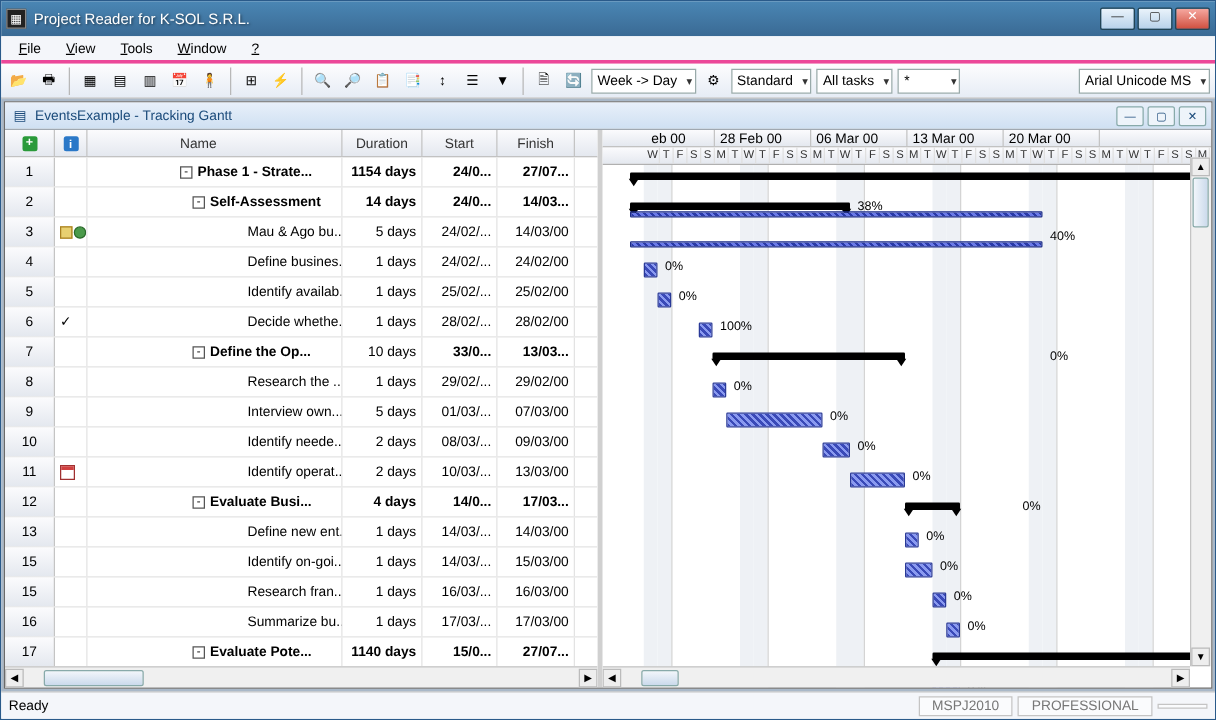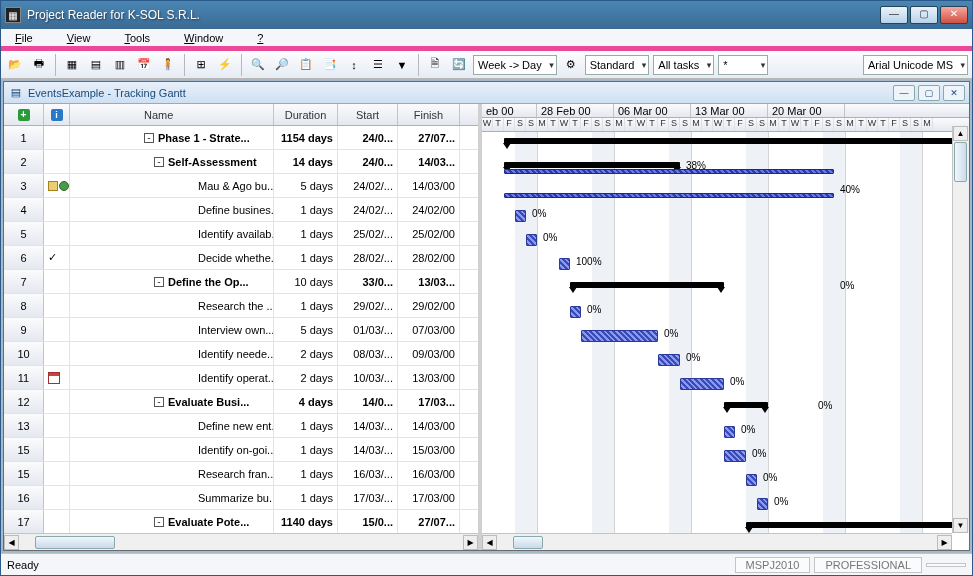--- a/index.html
+++ b/index.html
@@ -5,21 +5,21 @@
   * { box-sizing: border-box; margin: 0; padding: 0; font-family: "Segoe UI", Tahoma, sans-serif; font-size: 11px; }
   body { background: #d9e4f1; width: 973px; height: 576px; overflow: hidden; }
   .window { width: 973px; height: 576px; border: 1px solid #2a5a8a; background: #fff; display:flex; flex-direction:column;}
   .titlebar { height:28px; background: linear-gradient(#4a86b4,#3a6a94); display:flex; align-items:center; padding:0 4px; color:#fff;}
   .titlebar .appicon { width:16px; height:16px; background:#222; border:1px solid #888; margin-right:6px; display:flex; align-items:center; justify-content:center;}
   .titlebar .appicon::before{content:"▦"; font-size:10px;}
   .titlebar .title { flex:1; font-size:12px; text-shadow:1px 1px 2px rgba(0,0,0,.5);}
   .winbtns { display:flex; gap:2px;}
   .winbtn { width:28px; height:18px; border:1px solid #245; background:linear-gradient(#eaf3fb,#b8d2ea); border-radius:2px; text-align:center; line-height:14px; color:#333; font-size:10px;}
   .winbtn.close{ background:linear-gradient(#f6a8a0,#d05040); color:#fff;}
-  .menubar { height:22px; background:#f4f6fa; border-bottom:5px solid #ec4899; display:flex; align-items:center; padding:0 6px; gap:18px;}
+  .menubar { height:22px; background:#f4f6fa; border-bottom:3px solid #ec4899; display:flex; align-items:center; padding:0 6px; gap:4px;}
   .menuitem { padding:2px 8px; }
   .menuitem u{text-decoration:underline;}
   .toolbar { height:28px; background:linear-gradient(#fdfdfe,#e6ecf5); border-bottom:1px solid #b8b8b8; display:flex; align-items:center; padding:0 4px; gap:4px;}
   .tbtn{ width:20px; height:20px; border:1px solid transparent; border-radius:2px; display:flex; align-items:center; justify-content:center;}
   .tsep{ width:1px; height:22px; background:#b8b8b8; margin:0 2px;}
   .tcombo{ height:20px; border:1px solid #9aa; background:#fff; padding:0 14px 0 4px; display:flex; align-items:center; position:relative; white-space:nowrap;}
   .tcombo::after{content:"▾"; position:absolute; right:2px; font-size:9px; color:#333;}
   .mdi-area{ flex:1; background:#a9b8c8; padding:4px; position:relative; overflow:hidden;}
   .doc-window{ position:absolute; left:2px; top:2px; right:2px; bottom:2px; border:1px solid #6a6a6a; background:#fff; display:flex; flex-direction:column;}
   .doc-title{ height:22px; background:linear-gradient(#e8f0fa,#cfe0f2); border-bottom:1px solid #a0a8b0; display:flex; align-items:center; padding:0 4px; color:#1a4a7a; font-size:12px;}
@@ -40,21 +40,21 @@
   .tm-pin{ width:14px;height:6px; background:#3a78c8; border-radius:3px; position:relative;}
   .tm-arrow{width:0;height:0;border-left:4px solid transparent;border-right:4px solid transparent;border-top:5px solid #3a78c8; margin-top:1px;}
   .outline-toggle{ width:10px;height:10px;border:1px solid #555; display:inline-flex;align-items:center;justify-content:center; font-size:9px; line-height:8px; margin-right:4px; font-family:monospace;}
   .bold td, .bold .gc3, .bold .c3txt, .bold .c4txt, .bold .c5txt, .bold .c6txt{ font-weight:600;}
   .hscroll{ height:17px; background:#f0f0f0; border-top:1px solid #c4c4c4; display:flex; align-items:center;}
   .hscroll .thumb{ height:13px; background:linear-gradient(#f2f6fb,#cbdaec); border:1px solid #8aa; border-radius:2px; margin:0 16px; width:80px;}
   .hscroll .arrow{width:15px;height:15px;border:1px solid #bbb; background:#eee; display:flex;align-items:center;justify-content:center; font-size:8px;}
   
   .ganttpane{ flex:1; display:flex; flex-direction:column; overflow:hidden; position:relative;}
   .timehead{ height:22px; display:flex; flex-direction:column;}
-  .th-row{ flex:1; display:flex; background:linear-gradient(#fbfbfd,#e4e8ef); border-bottom:1px solid #b0b0b0;}
+  .th-row{ flex:1; display:flex; background:linear-gradient(#fbfbfd,#e4e8ef); border-bottom:1px solid #b0b0b0;padding-left:35px;}
   .th-major{ border-right:1px solid #c4c4c4; display:flex; align-items:center; padding-left:4px; white-space:nowrap; overflow:hidden;}
   .th-minor{ width:11px; text-align:center; font-size:9px; color:#333; border-right:1px solid #e0e0e0;}
   .ganttbody{ flex:1; position:relative; overflow:hidden;}
   .gantt-bg{ position:absolute; inset:0; }
   .daycol{ position:absolute; top:0; bottom:0; width:11px;}
   .daycol.weekend{ background:#eef1f5;}
   .daycol.weekstart{ border-left:1px solid #d4d4d4;}
   .gantt-row{ position:absolute; left:0; right:0; height:24px;}
   .bar{ position:absolute; height:10px; top:7px; border-radius:1px;}
   .summary-bar{ background:#000; height:6px; top:6px;}

